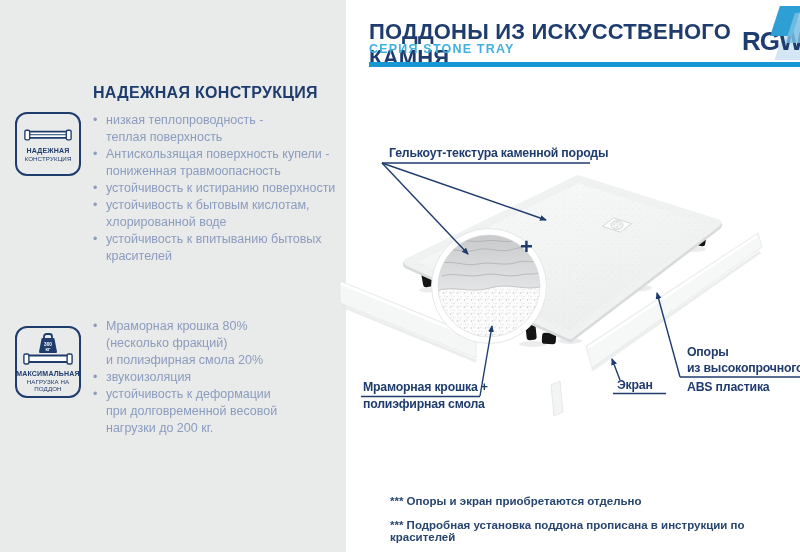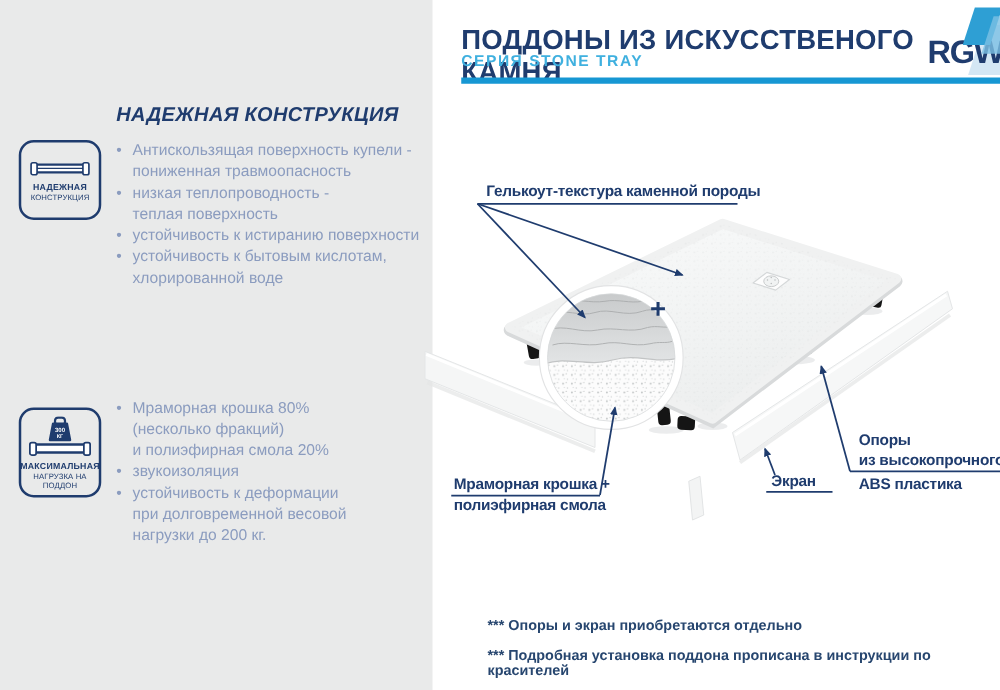--- a/index.html
+++ b/index.html
@@ -11,21 +11,21 @@
   .badge{position:absolute;left:15px;width:66px;color:#1f3c6e;text-align:center;
          border:2px solid #1f3c6e;border-radius:12px;box-sizing:border-box;
          display:flex;flex-direction:column;align-items:center;justify-content:center;
          background:transparent;padding:5px 2px 4px;}
   .badge-construction{top:112px;height:64px;}
   .badge-load{top:326px;height:72px;}
   .badge-l1{font-size:7px;font-weight:bold;letter-spacing:.2px;margin-top:4px;}
   .badge-l2{font-size:6.2px;letter-spacing:.1px;margin-top:1px;}
 
   .panel-heading{position:absolute;left:93px;top:84px;margin:0;font-size:16px;font-weight:bold;
-                 color:#1f3c6e;letter-spacing:.3px;font-style:italic;}
+                 color:#1f3c6e;letter-spacing:.3px;}
   .feature-list{position:absolute;left:93px;width:252px;margin:0;padding:0;list-style:none;
                 color:#8b9cbf;font-size:12.5px;}
   .feature-list li{white-space:pre-line;position:relative;padding-left:13px;line-height:17px;}
   .feature-list li::before{content:"•";position:absolute;left:0;top:0;}
   .list1{top:112px;}
   .list2{top:318px;}
 
   
   .main-title{position:absolute;left:369px;top:19px;margin:0;font-size:22px;font-weight:bold;
               color:#1f3c6e;letter-spacing:.2px;}
@@ -79,27 +79,29 @@
       <rect x="44.1" y="21" width="5" height="10" rx="1.5" stroke-width="1.4"></rect>
     </g>
   </svg>
   <div class="badge-l1">МАКСИМАЛЬНАЯ</div>
   <div class="badge-l2">НАГРУЗКА НА ПОДДОН</div>
 </div>
 
 <h2 class="panel-heading">НАДЕЖНАЯ КОНСТРУКЦИЯ</h2>
 
 <ul class="feature-list list1">
+  <li>низкая теплопроводность -
+теплая поверхность</li>
   <li>Антискользящая поверхность купели -
 пониженная травмоопасность</li>
-  <li>низкая теплопроводность -
-теплая поверхность</li>
   <li>устойчивость к истиранию поверхности</li>
   <li>устойчивость к бытовым кислотам,
 хлорированной воде</li>
+  <li>устойчивость к впитыванию бытовых
+красителей</li>
 </ul>
 
 <ul class="feature-list list2">
   <li>Мраморная крошка 80%
 (несколько фракций)
 и полиэфирная смола 20%</li>
   <li>звукоизоляция</li>
   <li>устойчивость к деформации
 при долговременной весовой
 нагрузки до 200 кг.</li>

